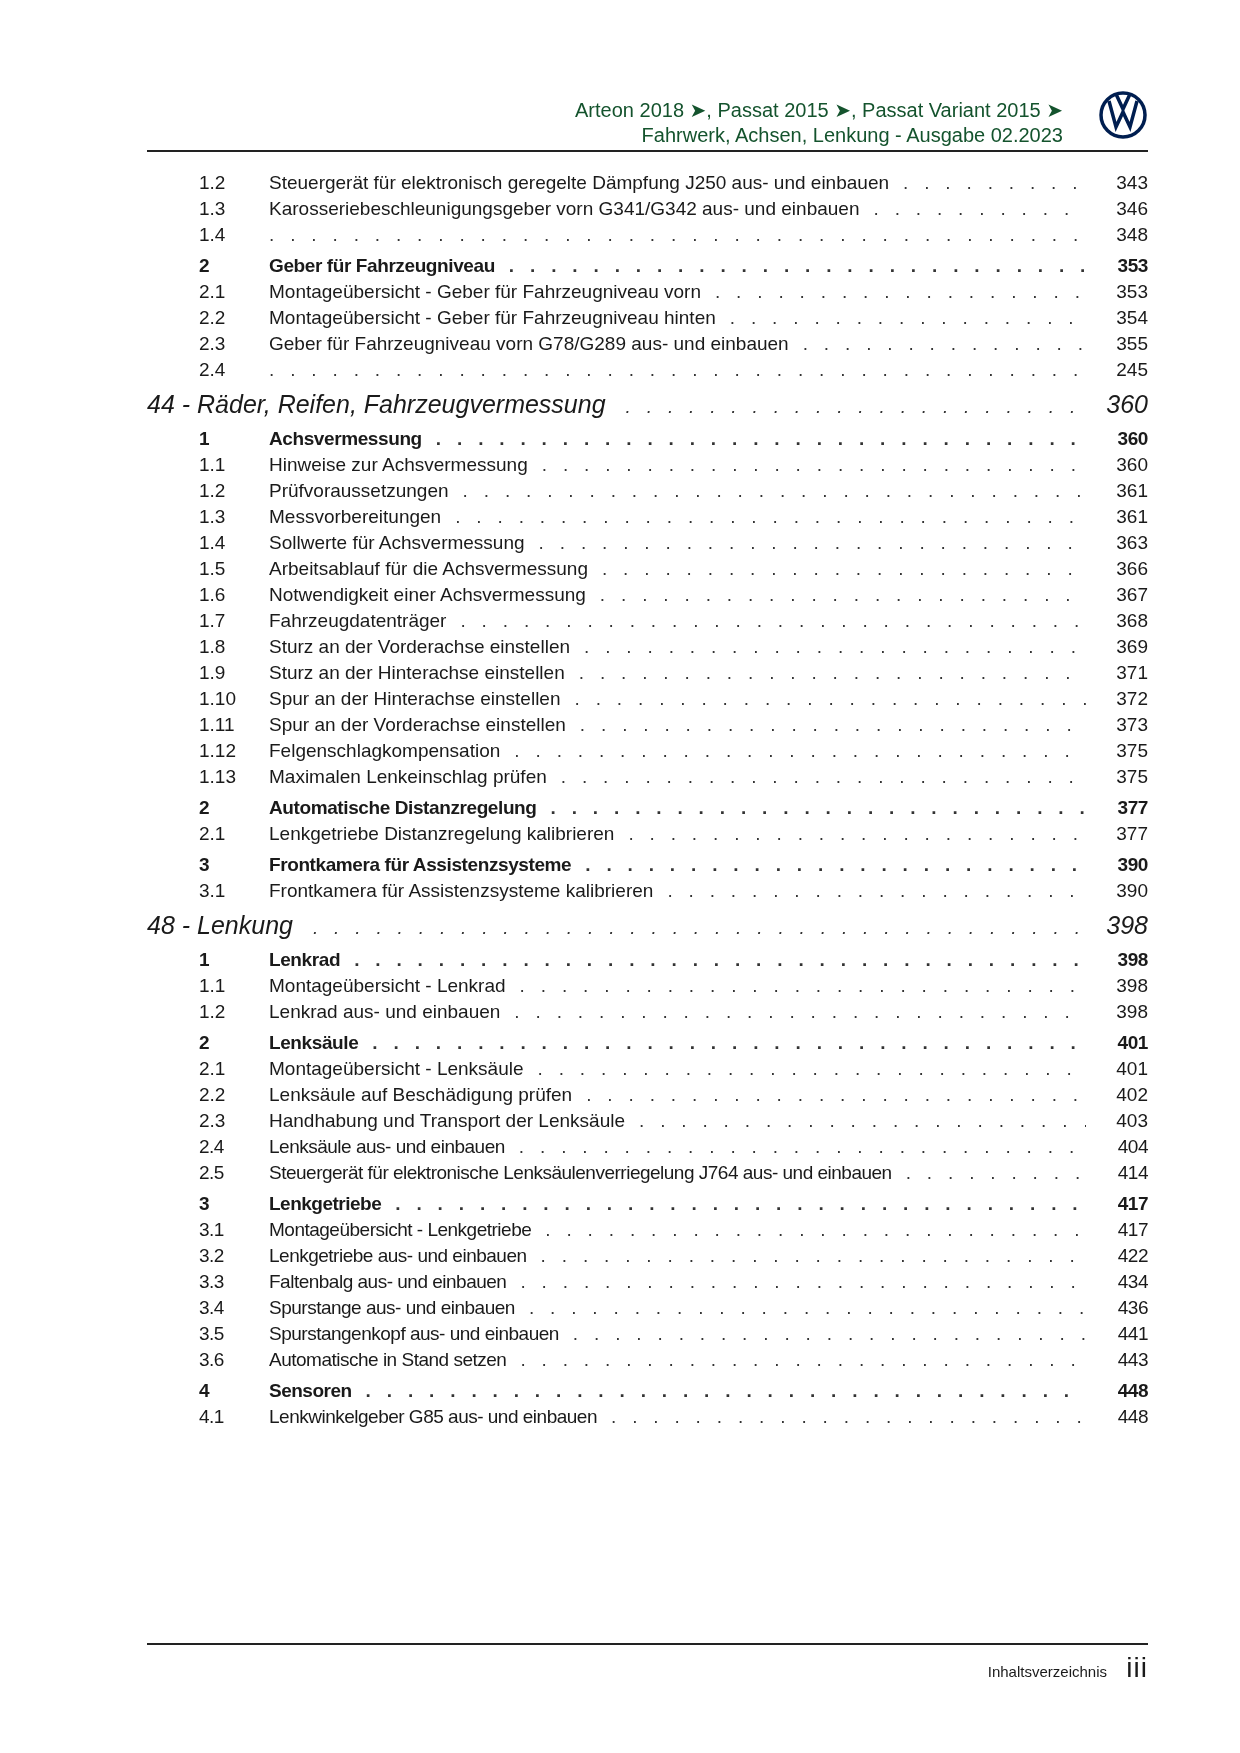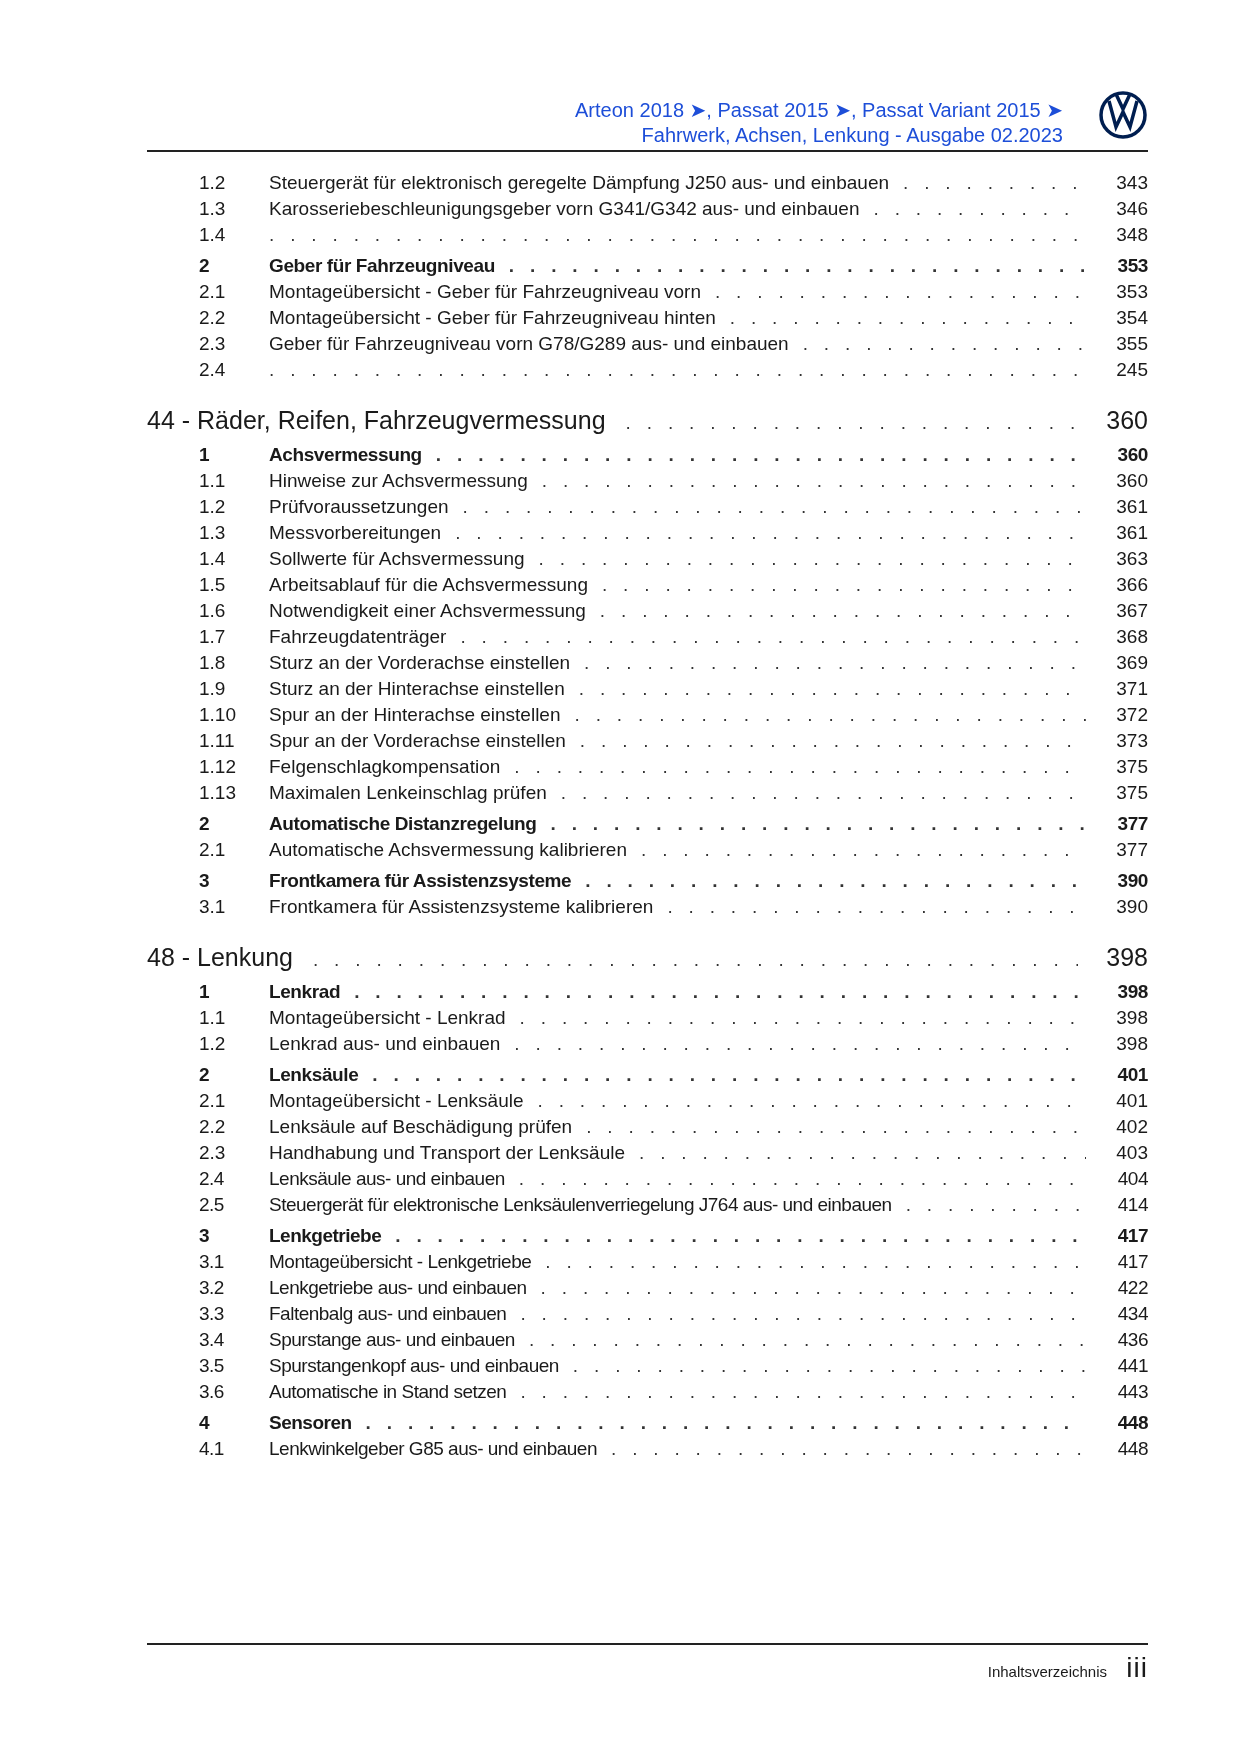--- a/index.html
+++ b/index.html
@@ -1,33 +1,33 @@
 <!DOCTYPE html>
 <html><head>
 <meta charset="utf-8">
 <style>
   html, body { margin: 0; padding: 0; background: #ffffff; }
   body { width: 1240px; height: 1753px; position: relative; overflow: hidden;
          font-family: "Liberation Sans", sans-serif; color: #1a1a1a; }
   .header { position: absolute; left: 147px; top: 96px; width: 1001px; height: 56px; }
   .header-text { position: absolute; right: 85px; top: 2px; text-align: right;
-                 font-size: 20px; line-height: 25px; color: #1d4ed8; }
+                 font-size: 20px; line-height: 25px; color: #14532d; }
   .vw-logo { position: absolute; right: 0; top: -6px; width: 50px; height: 50px; }
   .header-rule { position: absolute; left: 147px; top: 150px; width: 1001px; height: 2px; background: #222; }
   .toc { position: absolute; left: 147px; top: 170px; width: 1001px; }
   .row { position: relative; display: flex; align-items: baseline; height: 26px;
          font-size: 19px; line-height: 26px; }
   .row .num { width: 70px; padding-left: 52px; flex: none; }
   .row .title { flex: none; white-space: nowrap; padding-right: 14px; }
   .row .leader { flex: 1 1 auto; overflow: hidden; white-space: nowrap; color: #333;
                  letter-spacing: 5.3px; }
   .row .page { flex: none; width: 52px; text-align: right; padding-left: 10px; }
   .row.level1 { font-weight: bold; margin-top: 5px; letter-spacing: -0.4px; }
   .row.level1 .leader { letter-spacing: 5.3px; font-weight: bold; }
-  .row.chapter { font-size: 25px; height: 34px; line-height: 34px; margin-top: 20px; margin-bottom: 0px; }
+  .row.chapter { font-size: 25px; height: 34px; line-height: 34px; margin-top: 4px; margin-bottom: 0px; font-style: italic; }
   .row.chapter .title { padding-left: 0; padding-right: 20px; }
   .row.chapter .leader { font-size: 19px; letter-spacing: 5.3px; }
   .row.chapter .page { font-size: 25px; width: 60px; }
   .row.condensed { letter-spacing: -0.5px; }
   .row.condensed .leader { letter-spacing: 5.3px; }
   .footer-rule { position: absolute; left: 147px; top: 1643px; width: 1001px; height: 2px; background: #222; }
   .footer-label { position: absolute; right: 133px; top: 1663px; font-size: 15px; }
   .footer-page { position: absolute; right: 92px; top: 1652px; font-size: 28px; font-family: "Liberation Sans", sans-serif; letter-spacing: 1px; }
 </style>
 </head>
@@ -183,21 +183,21 @@
       <span class="page">375</span>
     </div>
     <div class="row level1">
       <span class="num">2</span>
       <span class="title">Automatische Distanzregelung</span>
       <span class="leader">. . . . . . . . . . . . . . . . . . . . . . . . . . . . . . . . . . . . . . . . . . . . . . . . . . . . . . . . . . . . . . . . . . . . . . . . . . . . . . . . . . . . . . . . . . . . . . . . . . . . . . . . . . . . . . . . . . . . . . . . </span>
       <span class="page">377</span>
     </div>
     <div class="row level2">
       <span class="num">2.1</span>
-      <span class="title">Automatische Achsvermessung kalibrieren</span>
+      <span class="title">Lenkgetriebe Distanzregelung kalibrieren</span>
       <span class="leader">. . . . . . . . . . . . . . . . . . . . . . . . . . . . . . . . . . . . . . . . . . . . . . . . . . . . . . . . . . . . . . . . . . . . . . . . . . . . . . . . . . . . . . . . . . . . . . . . . . . . . . . . . . . . . . . . . . . . . . . . </span>
       <span class="page">377</span>
     </div>
     <div class="row level1">
       <span class="num">3</span>
       <span class="title">Frontkamera für Assistenzsysteme</span>
       <span class="leader">. . . . . . . . . . . . . . . . . . . . . . . . . . . . . . . . . . . . . . . . . . . . . . . . . . . . . . . . . . . . . . . . . . . . . . . . . . . . . . . . . . . . . . . . . . . . . . . . . . . . . . . . . . . . . . . . . . . . . . . . </span>
       <span class="page">390</span>
     </div>
     <div class="row level2">

